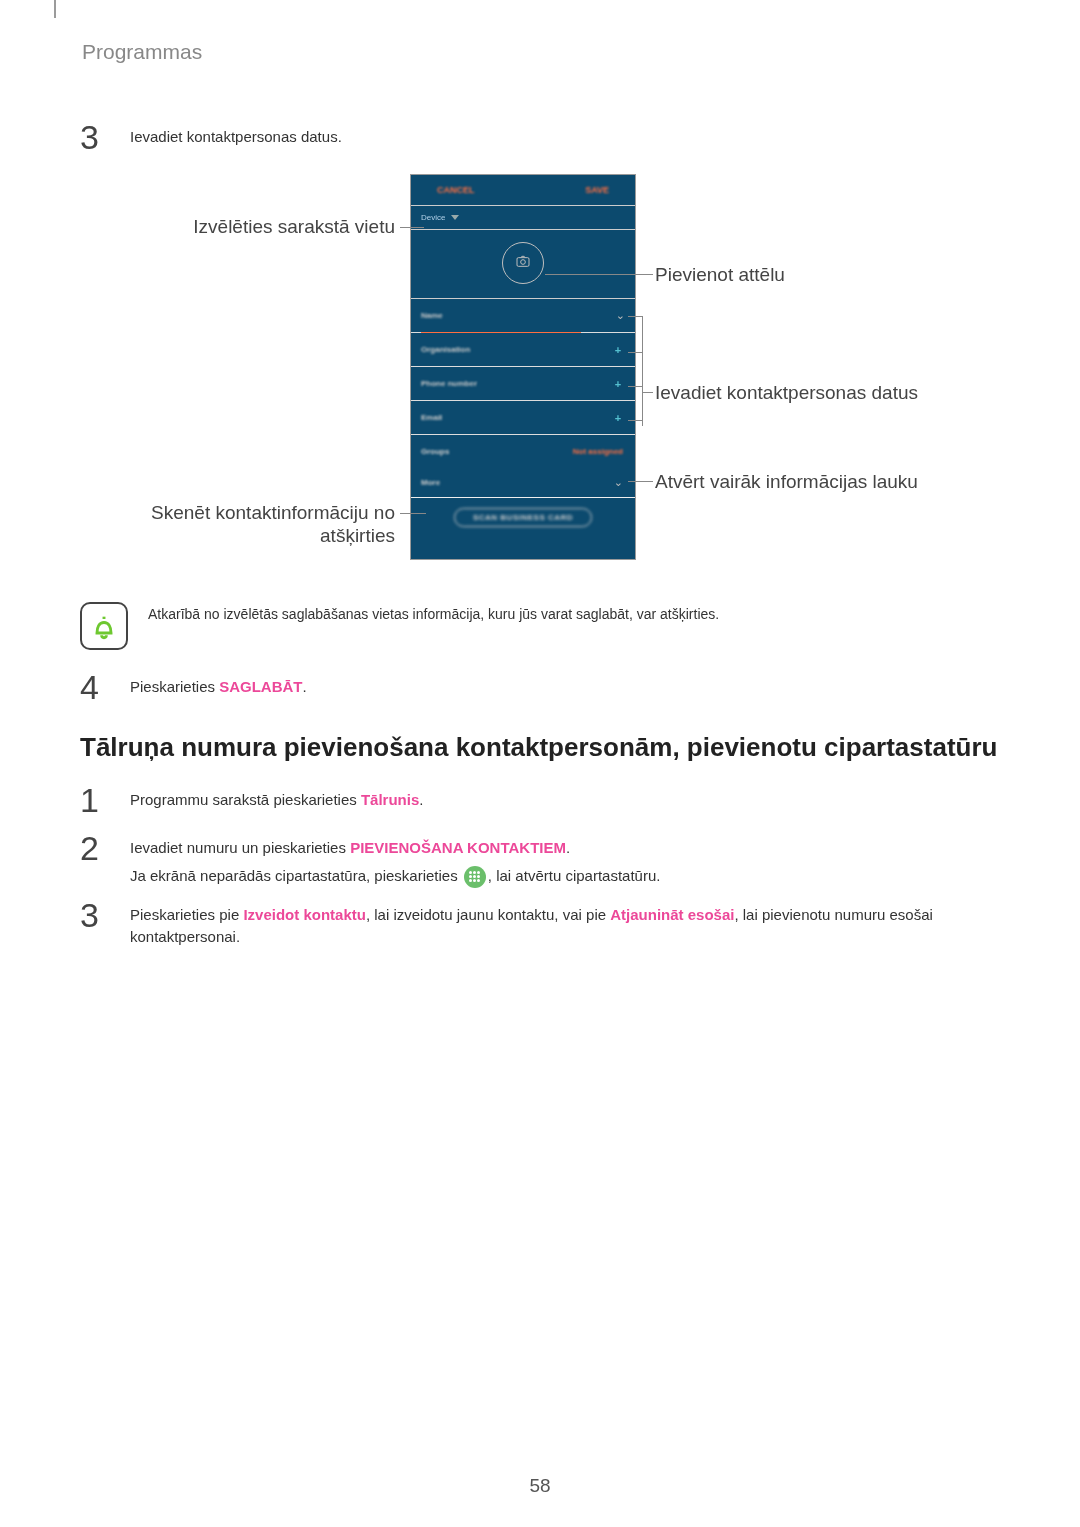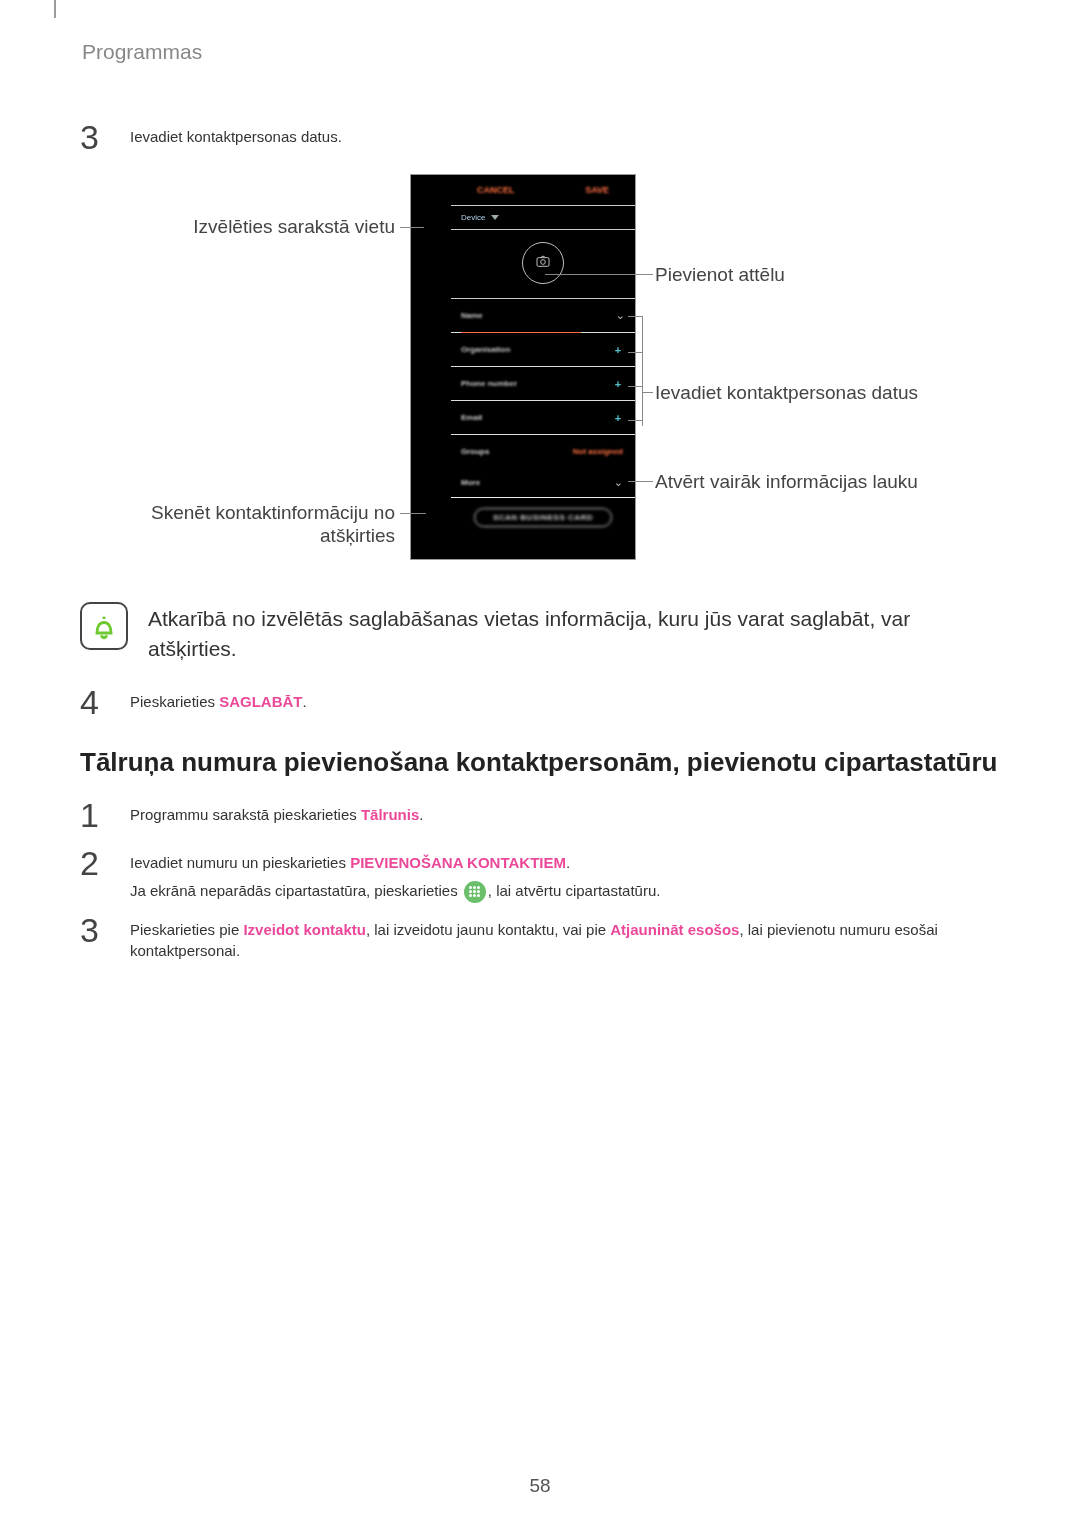--- a/index.html
+++ b/index.html
@@ -58,22 +58,21 @@
     position: relative;
     width: 850px;
   }
   .phone {
     position: absolute;
     left: 295px;
     top: 0;
     width: 226px;
     height: 386px;
     border: 1px solid #9a9a9a;
-    background: #000000;
-    padding-left: 40px;
+    background: #0c4a6e;
   }
   .phone-top {
     display: flex;
     justify-content: space-between;
     padding: 10px 26px;
     font-size: 9px;
   }
   .cancel-txt { color: #ff6e40; font-weight: 700; filter: blur(1px); }
   .save-txt { color: #ff6e40; font-weight: 700; filter: blur(1px); }
   .sep { border-top: 1px solid #ccc; }
@@ -197,21 +196,21 @@
     width: 48px;
     height: 48px;
     border: 2px solid #444;
     border-radius: 10px;
     display:flex;
     align-items:center;
     justify-content:center;
     flex-shrink:0;
   }
   .bell-svg { width:28px; height:28px; stroke:#6ec830; stroke-width:2.5; fill:none; }
-  .note-text { font-size: 21px; color:#333; line-height:1.45; padding-top:2px; }
+  .note-text { font-size: 14px; color:#333; line-height:1.45; padding-top:2px; }
 
   .section-h {
     font-size: 26px;
     font-weight: 700;
     color: #222;
     margin: 28px 0 24px 0;
   }
 
   .inline-icon {
     display: inline-flex;
@@ -379,17 +378,17 @@
             <span></span>
           </span>
         </span><span>, lai atvērtu cipartastatūru.</span>
     </span>
   </div>
 </div>
 
 <div class="step-row">
   <div class="step-num">3</div>
   <div class="step-body">
-    <span>Pieskarieties pie </span><b>Izveidot kontaktu</b><span>, lai izveidotu jaunu kontaktu, vai pie </span><b>Atjaunināt esošos</b><span>, lai pievienotu numuru esošai kontaktpersonai.</span>
+    <span>Pieskarieties pie </span><b>Izveidot kontaktu</b><span>, lai izveidotu jaunu kontaktu, vai pie </span><b>Atjaunināt esošai</b><span>, lai pievienotu numuru esošai kontaktpersonai.</span>
   </div>
 </div>
 
 <div class="page-num">58</div>
 
 </body></html>

